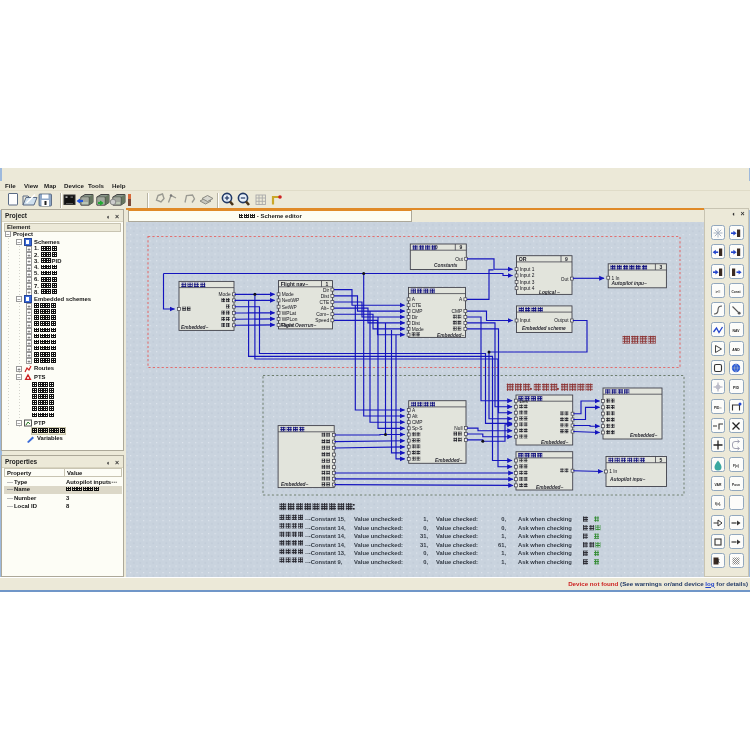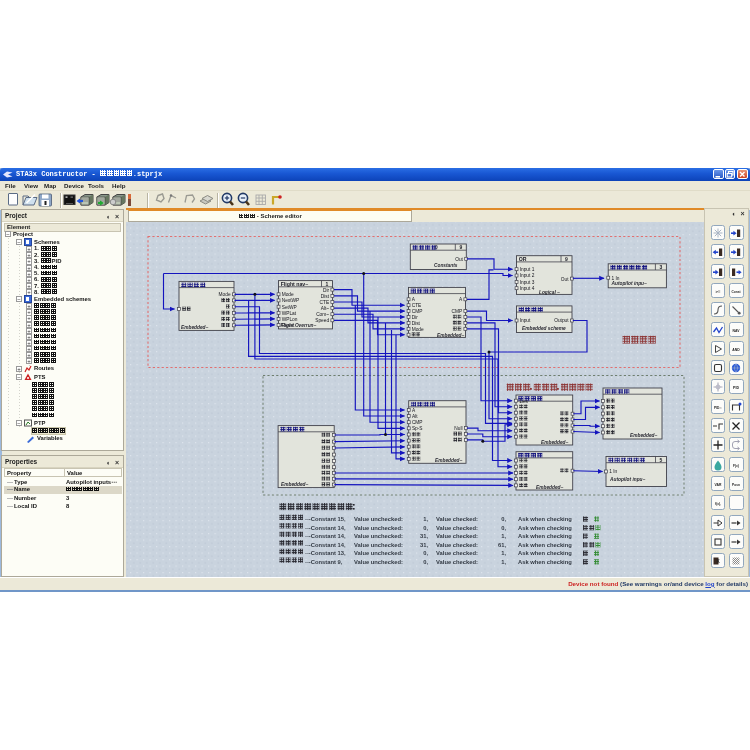--- a/index.html
+++ b/index.html
@@ -33,42 +33,20 @@
 #tab{position:absolute;left:2px;top:1.5px;width:284px;height:12.5px;background:#fdfdf2;border:1px solid #aca899;border-top:1.5px solid #e08a28;font-size:6px;font-weight:bold;color:#222;text-align:center;padding-top:2.5px;}
 #rp{position:absolute;left:704px;top:40.5px;width:44.5px;height:369px;background:#ece9d8;border:1px solid #c8c4b2;}
 .pbtn{position:absolute;width:14.5px;height:15px;background:#fcfcfa;border:1px solid #91a7bd;border-radius:2.5px;text-align:center;line-height:13px;}
 #status{position:absolute;left:0;top:409.5px;width:100%;height:13px;background:#ece9d8;border-top:1px solid #fff;}
 #status .txt{position:absolute;right:2px;top:1.8px;font-size:6.2px;font-weight:bold;white-space:nowrap;color:#223a66;}
 #botline{position:absolute;left:0;top:422px;width:100%;height:2px;background:#7096c8;}
 </style></head><body>
 <div id="win">
  <div class="ledge"></div>
     <div class="redge"></div>
- <div id="title">
-  <svg style="position:absolute;left:3px;top:3px;" width="11" height="8">
-        <path d="M0 3.5 L4 0.5 L9.5 1.5 L5 3.5 L9.5 5.5 L4 6.5 z" fill="#eef" opacity="0.95"></path>
-      </svg>
-  <span class="txt" style="letter-spacing:0;">STA3x Constructor - <i class="cj"></i><i class="cj"></i><i class="cj"></i><i class="cj"></i><i class="cj"></i>.stprjx</span>
-  <span class="wbtn" style="right:26.5px;background:linear-gradient(180deg,#6a96e8,#2a5ac8);">
-        <svg width="8.5" height="8.5">
-          <rect x="1.5" y="6" width="4.5" height="1.6" fill="#fff"></rect>
-        </svg>
-      </span>
-  <span class="wbtn" style="right:15px;background:linear-gradient(180deg,#6a96e8,#2a5ac8);">
-        <svg width="8.5" height="8.5">
-          <rect x="2.5" y="1.5" width="4.5" height="3.5" fill="none" stroke="#fff" stroke-width="1.1"></rect>
-          <rect x="1.2" y="3.5" width="4.5" height="3.5" fill="#4a76d8" stroke="#fff" stroke-width="1.1"></rect>
-        </svg>
-      </span>
-  <span class="wbtn" style="right:2.5px;background:linear-gradient(180deg,#e89678,#cc4422);">
-        <svg width="8.5" height="8.5">
-          <path d="M2 2 L6.5 6.5 M6.5 2 L2 6.5" stroke="#fff" stroke-width="1.4"></path>
-        </svg>
-      </span>
- </div>
  <div id="menu">
   <span style="left:5px;">File</span>
       <span style="left:24px;">View</span>
       <span style="left:44px;">Map</span>
   <span style="left:64px;">Device</span>
       <span style="left:88px;">Tools</span>
       <span style="left:112px;">Help</span>
  </div>
  <div id="tbar"><svg width="750" height="19" viewBox="0 0 750 19">
         <g>

